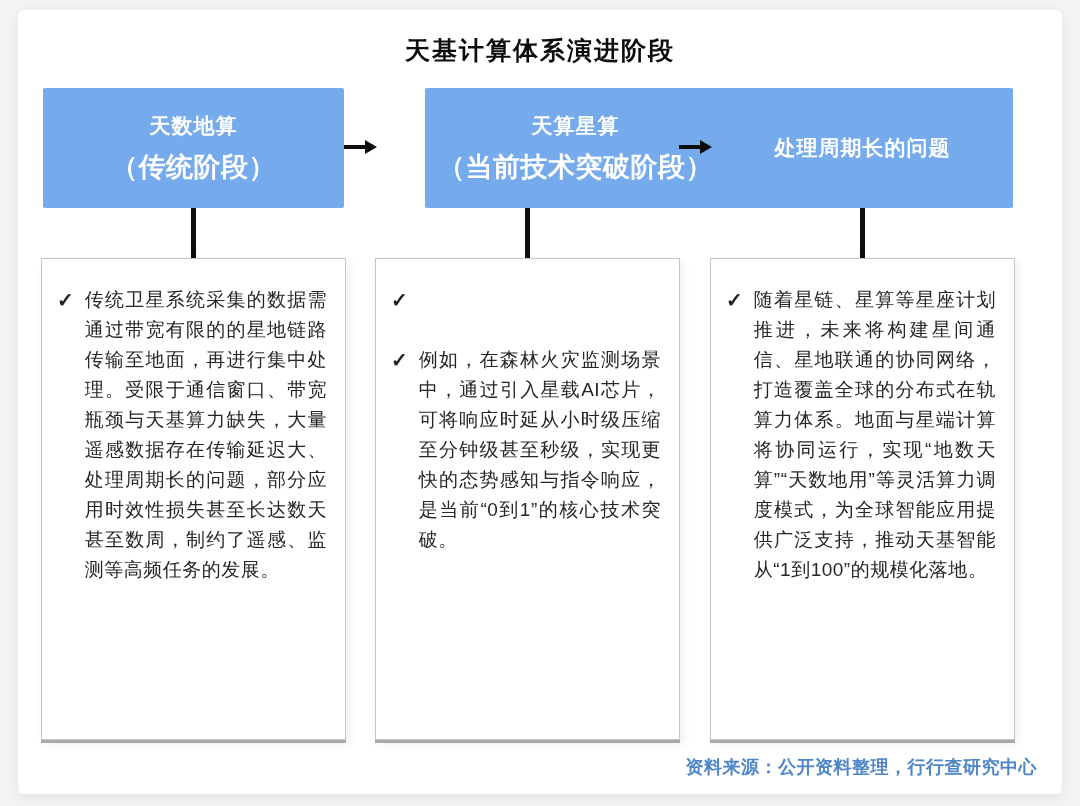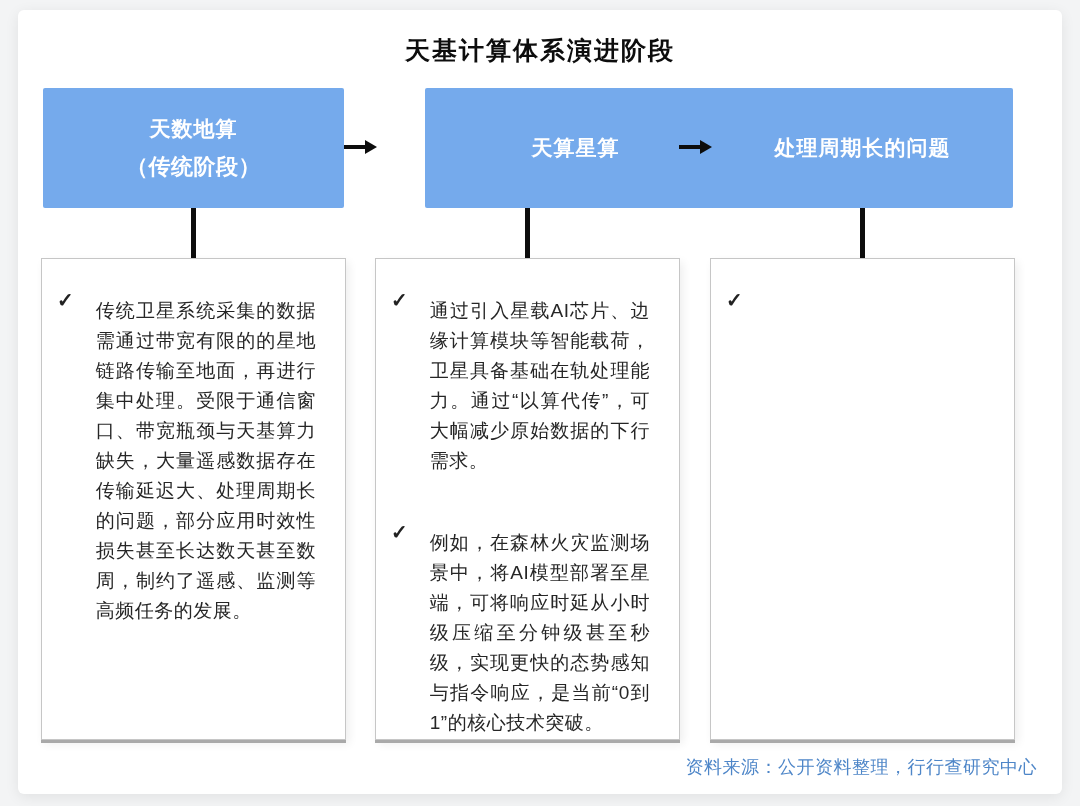--- a/index.html
+++ b/index.html
@@ -18,21 +18,21 @@
     text-align:center;font-size:25px;font-weight:800;color:#0d0d0d;
     letter-spacing:2px;
   }
   .stage{
     position:absolute;top:78px;width:301px;height:120px;
     background:#75AAEC;color:#ffffff;border-radius:2px;
     display:flex;flex-direction:column;align-items:center;justify-content:center;
     gap:9px;text-align:center;
   }
   .stage .line1{font-size:21px;font-weight:700;letter-spacing:1px;}
-  .stage .line2{font-size:22px;font-weight:700;letter-spacing:0.5px;}
+  .stage .line2{font-size:27px;font-weight:700;letter-spacing:0.5px;}
   #stage1{left:25px;} #stage2{left:375px;margin-left:32px;} #stage3{left:694px;}
 
   .arrow{position:absolute;top:130px;height:14px;}
   #arrow1{left:326px;width:33px;} #arrow2{left:661px;width:33px;}
   .arrow .shaft{
     position:absolute;left:0;right:10px;top:50%;margin-top:-2px;
     height:4px;background:#0d0d0d;
   }
   .arrow .head{
     position:absolute;right:0;top:50%;margin-top:-7px;width:0;height:0;
@@ -51,27 +51,27 @@
     box-shadow:0 3px 0 #a9a9a9, 3px 4px 9px rgba(0,0,0,0.07);
     padding:26px 18px 0 15px;
   }
   #detail1{left:23px;} #detail2{left:357px;} #detail3{left:692px;}
 
   .bullet{display:flex;gap:11px;margin-bottom:30px;}
   .bullet .check{
     flex:0 0 auto;font-size:20px;line-height:30px;color:#222222;font-weight:600;
   }
   .bullet p{
-    margin:11px;font-size:19px;line-height:30px;color:#262626;
+    margin:0;font-size:19px;line-height:30px;color:#262626;
     text-align:justify;letter-spacing:0.5px;
   }
 
   .source{
     position:absolute;top:745px;right:25px;
-    font-size:18px;font-weight:400;color:#4E86C8;letter-spacing:0.5px;
+    font-size:18px;font-weight:700;color:#4E86C8;letter-spacing:0.5px;
   }
 </style>
 </head>
 <body>
 
 <div class="card">
 
   <div class="title">天基计算体系演进阶段</div>
 
   <div class="stage" id="stage1">
@@ -79,20 +79,21 @@
     <div class="line2">（传统阶段）</div>
   </div>
 
   <div class="arrow" id="arrow1">
     <span class="shaft"></span>
     <span class="head"></span>
   </div>
 
   <div class="stage" id="stage2">
     <div class="line1">天算星算</div>
+    <div class="line2">（当前技术突破阶段）</div>
   </div>
 
   <div class="arrow" id="arrow2">
     <span class="shaft"></span>
     <span class="head"></span>
   </div>
 
   <div class="stage" id="stage3">
     <div class="line1">处理周期长的问题</div>
   </div>
@@ -104,29 +105,29 @@
   <div class="detail" id="detail1">
     <div class="bullet">
       <span class="check">✓</span>
       <p>传统卫星系统采集的数据需通过带宽有限的的星地链路传输至地面，再进行集中处理。受限于通信窗口、带宽瓶颈与天基算力缺失，大量遥感数据存在传输延迟大、处理周期长的问题，部分应用时效性损失甚至长达数天甚至数周，制约了遥感、监测等高频任务的发展。</p>
     </div>
   </div>
 
   <div class="detail" id="detail2">
     <div class="bullet">
       <span class="check">✓</span>
-      <p>通过引入星载AI芯片、边缘计算模块等智能载荷，卫星具备基础在轨处理能力。通过“以算代传”，可大幅减少原始数据的下行需求。</p>
     </div>
     <div class="bullet">
       <span class="check">✓</span>
-      <p>例如，在森林火灾监测场景中，将AI模型部署至星端，可将响应时延从小时级压缩至分钟级甚至秒级，实现更快的态势感知与指令响应，是当前“0到1”的核心技术突破。</p>
+      <p>例如，在森林火灾监测场景中，通过引入星载AI芯片，可将响应时延从小时级压缩至分钟级甚至秒级，实现更快的态势感知与指令响应，是当前“0到1”的核心技术突破。</p>
     </div>
   </div>
 
   <div class="detail" id="detail3">
     <div class="bullet">
       <span class="check">✓</span>
+      <p>随着星链、星算等星座计划推进，未来将构建星间通信、星地联通的协同网络，打造覆盖全球的分布式在轨算力体系。地面与星端计算将协同运行，实现“地数天算”“天数地用”等灵活算力调度模式，为全球智能应用提供广泛支持，推动天基智能从“1到100”的规模化落地。</p>
     </div>
   </div>
 
   <div class="source">资料来源：公开资料整理，行行查研究中心</div>
 
 </div>
 
 </body></html>

